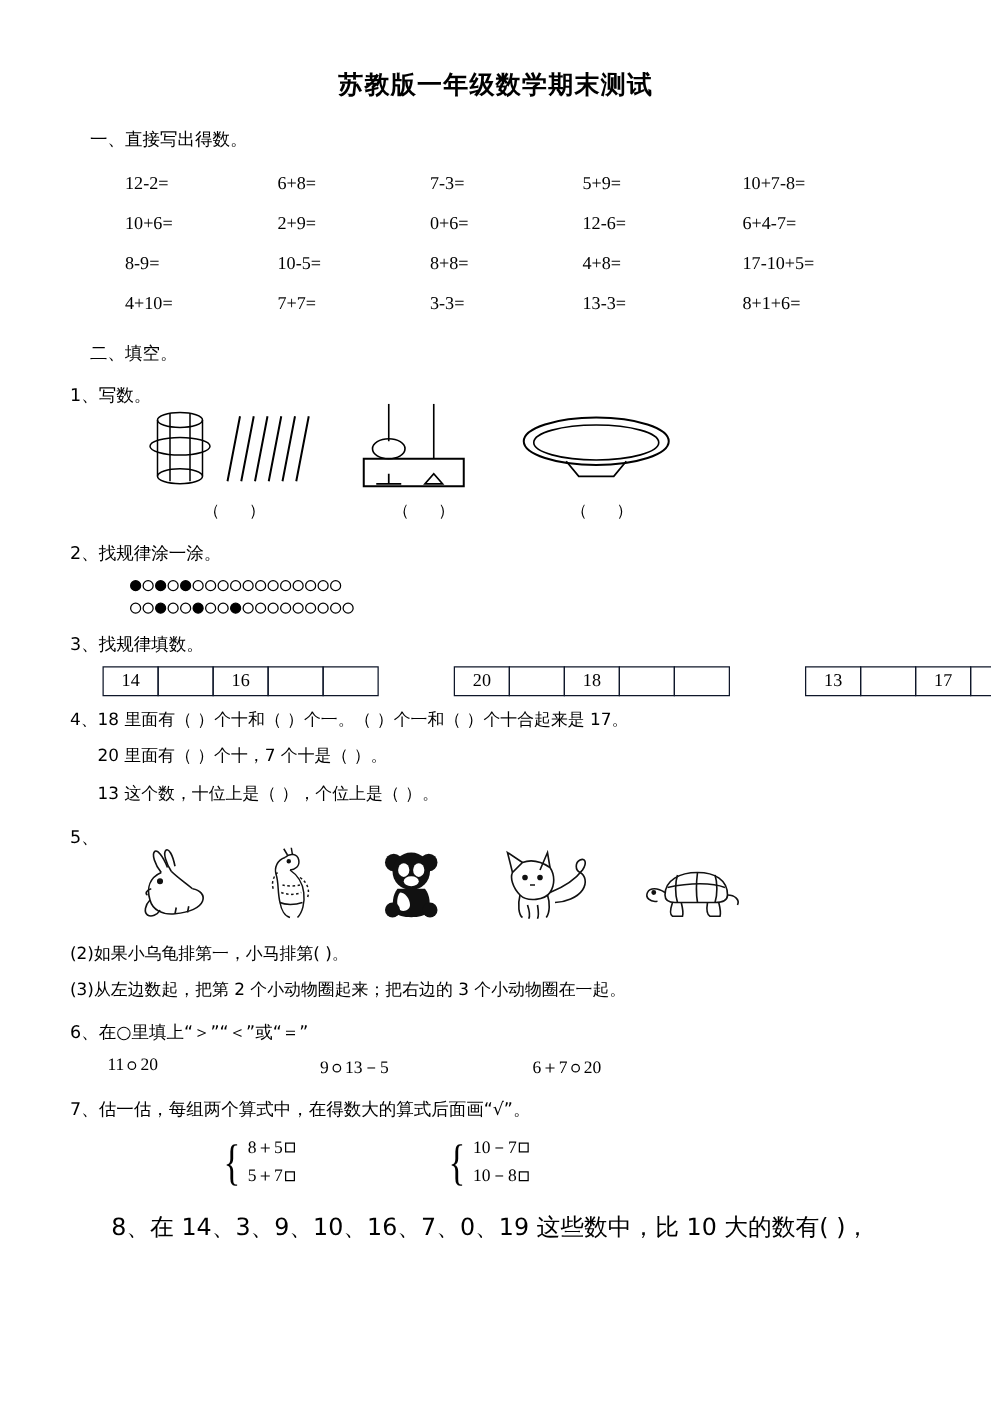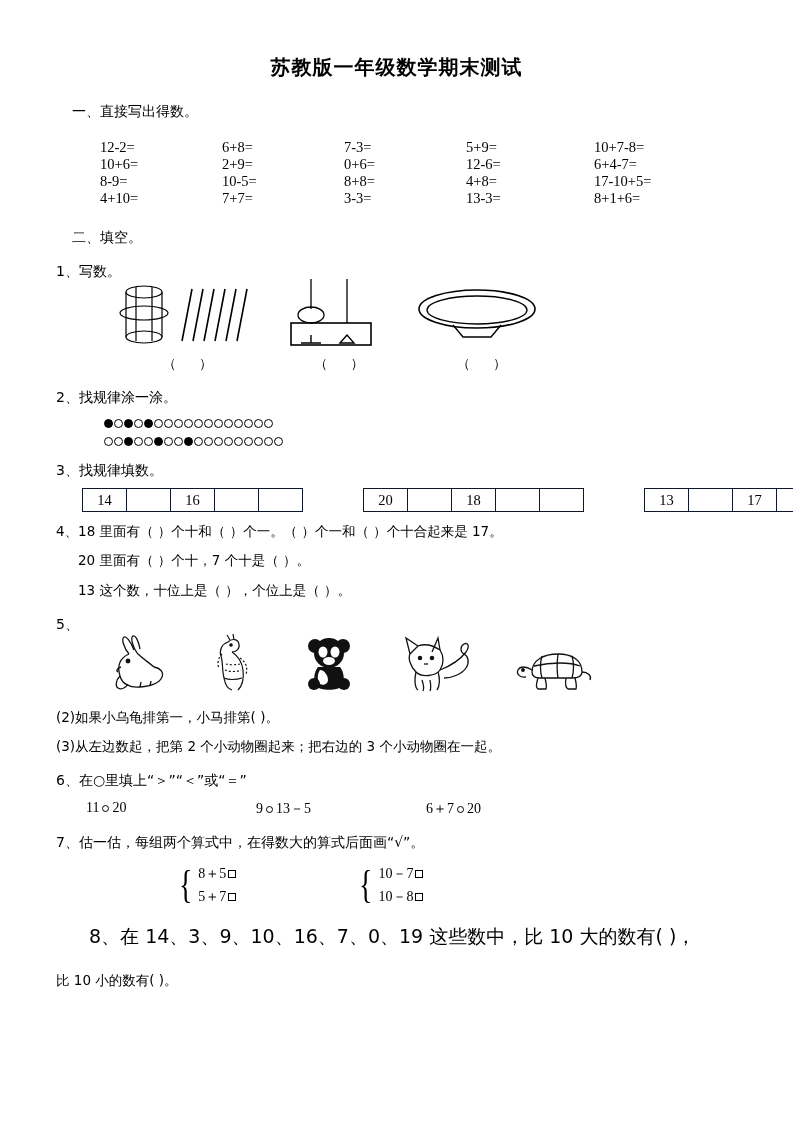--- a/index.html
+++ b/index.html
@@ -45,20 +45,21 @@
     margin: 16px 0 0 0;
   }
   .cn { font-family: "DejaVu Sans", "Liberation Sans", sans-serif; }
 
   
   .calc-grid {
     margin: 18px 0 0 0;
     padding-left: 44px;
     display: grid;
     grid-template-columns: 122px 122px 122px 128px 130px;
+    row-gap: 15px;
     font-size: 14.5px;
     font-family: Liberation Serif, serif;
   }
   .calc-cell { white-space: nowrap; }
 
   
   .fig-row {
     margin-top: 6px;
     padding-left: 50px;
     display: flex;
@@ -409,15 +410,14 @@
     <div class="brace-group">
       <span class="brace-glyph">{</span>
       <div class="brace-exprs">
         <div><span>10－7</span><span class="sq"></span></div>
         <div><span>10－8</span><span class="sq"></span></div>
       </div>
     </div>
   </div>
 
   <div class="q8-line cn">8、在 14、3、9、10、16、7、0、19 这些数中，比 10 大的数有(              )，</div>
-  <div class="q8-line2 cn">比 10 小的数有(              )。</div>
 
 </div>
 
 </body></html>

